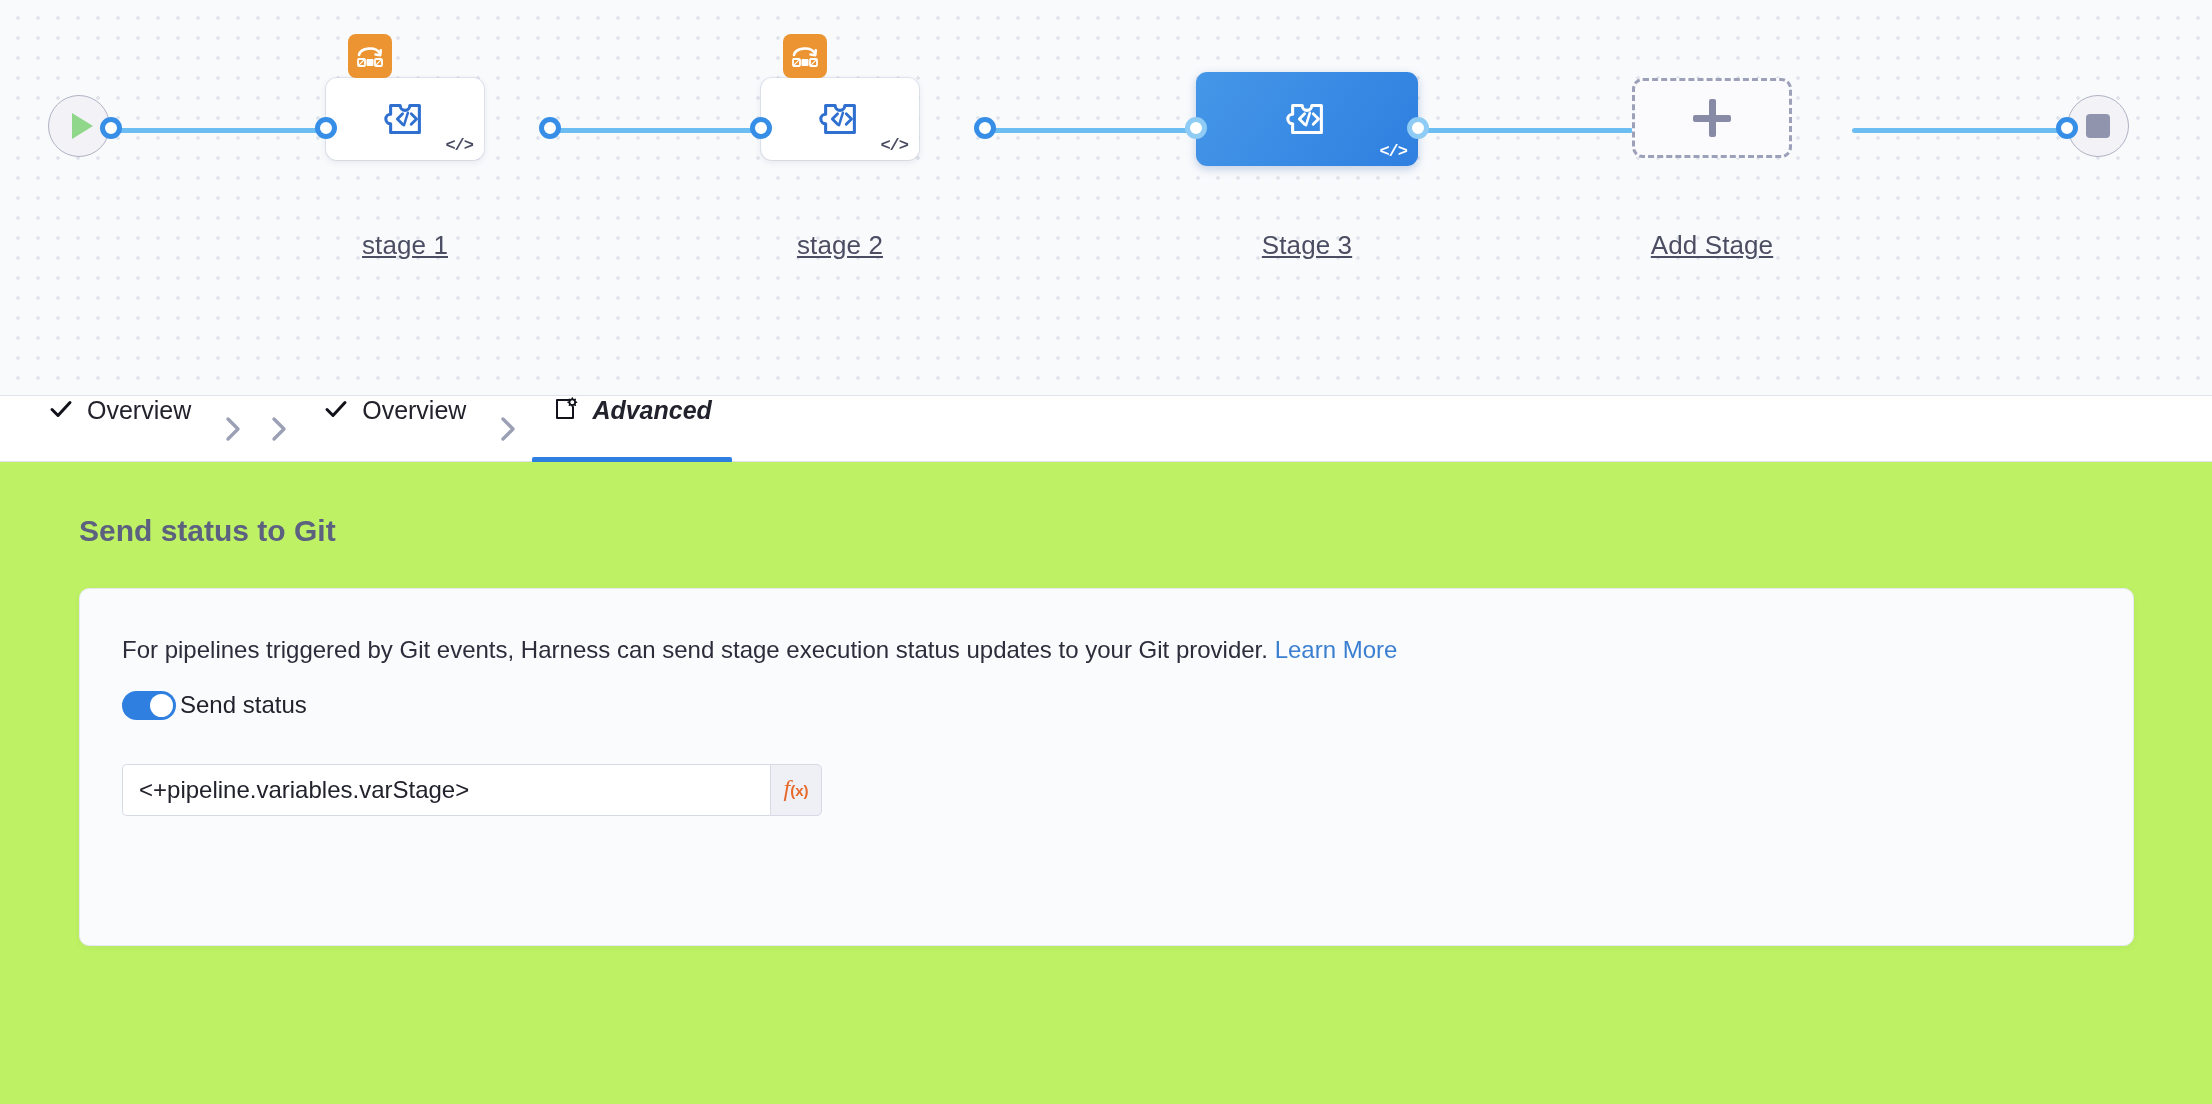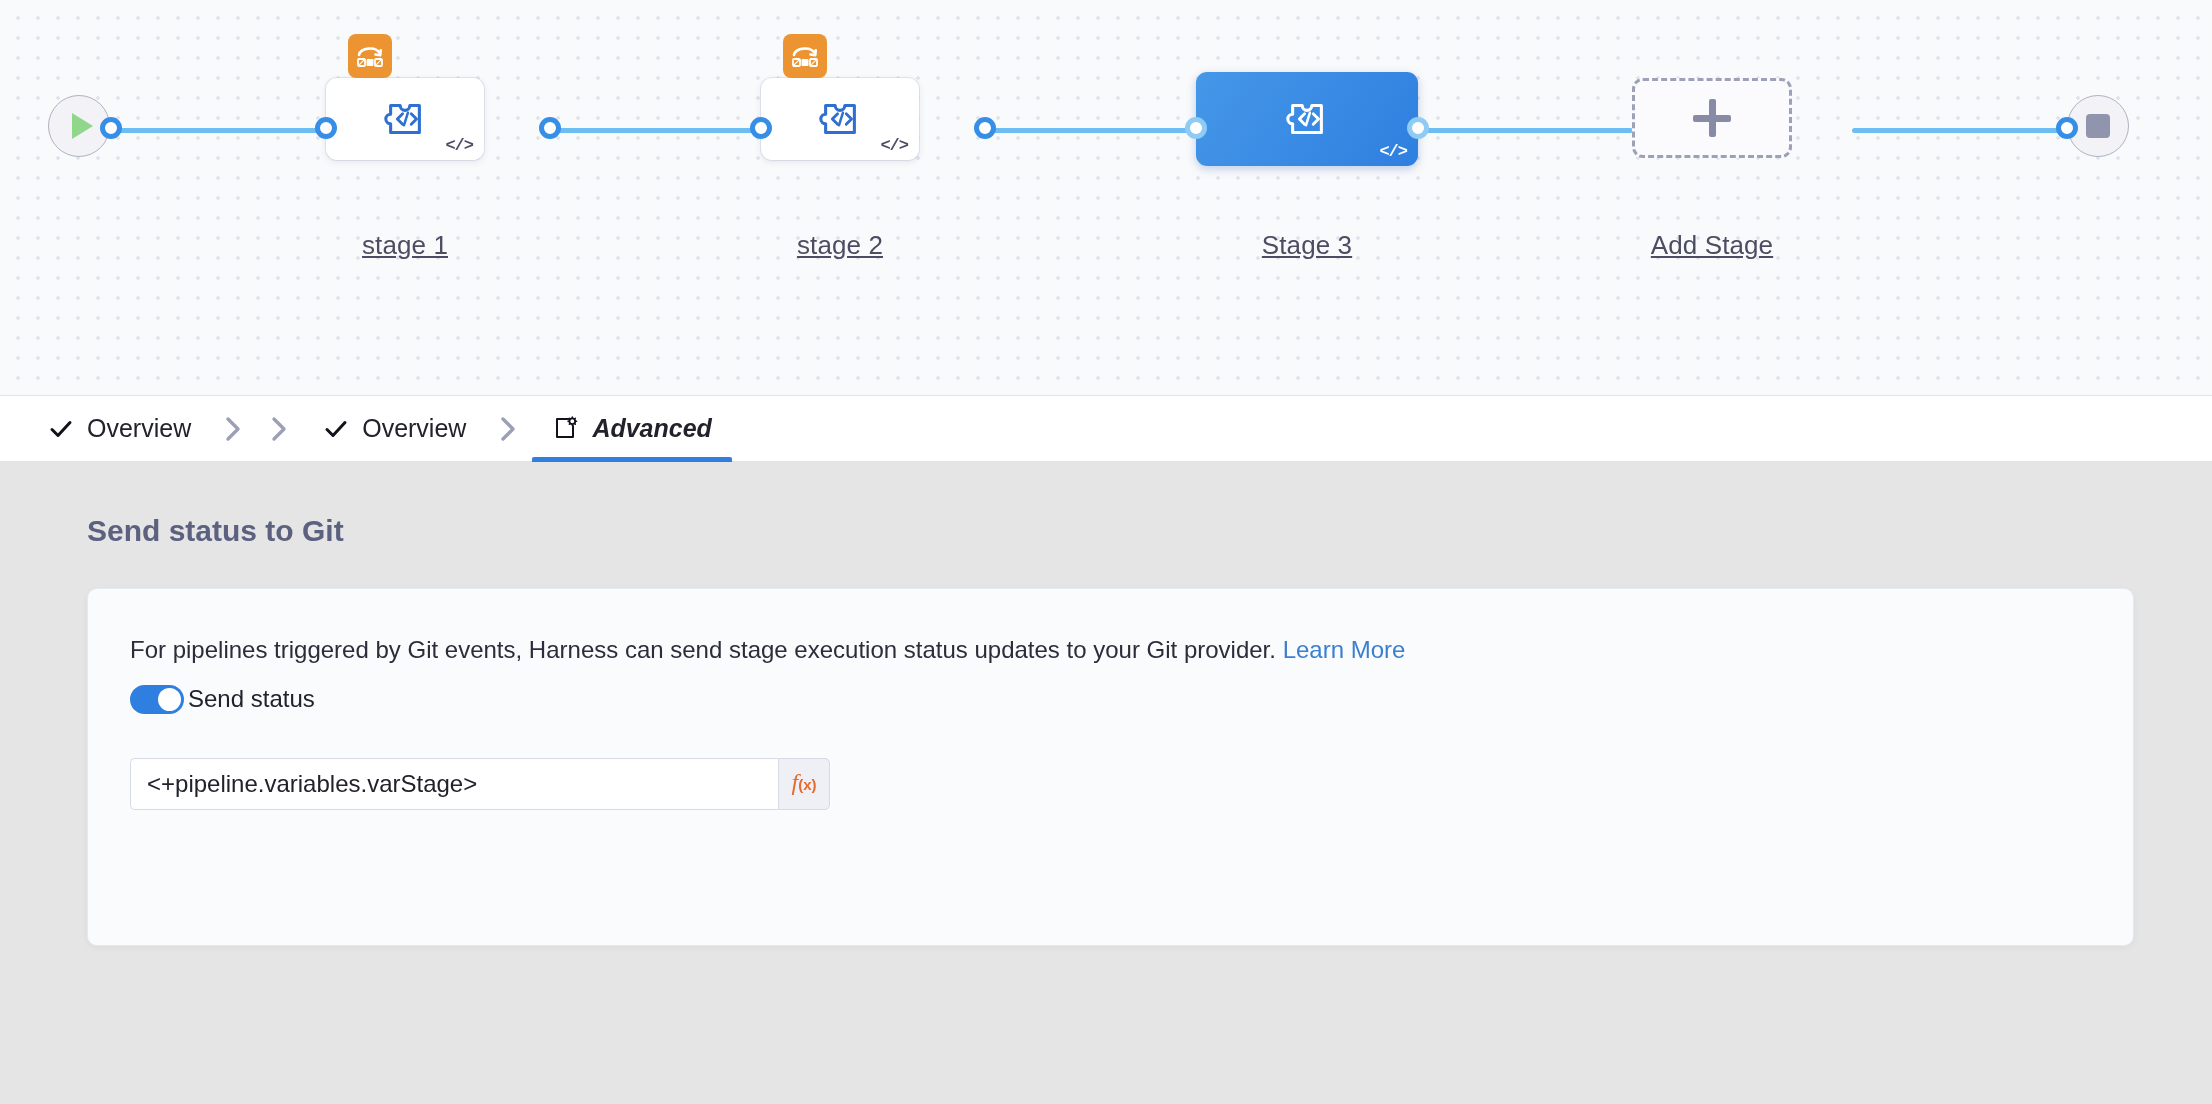--- a/index.html
+++ b/index.html
@@ -177,21 +177,21 @@
     position: relative;
     height: 66px;
     background: #ffffff;
     border-bottom: 1px solid #dfe3ec;
     display: flex;
     align-items: stretch;
     padding-left: 28px;
   }
   .tab {
     display: flex;
-    align-items: center;
+    align-items: flex-start;
     gap: 13px;
     padding: 0 20px;
     font-size: 25px;
     color: #22222c;
     position: relative;
     cursor: pointer;
     white-space: nowrap;
   }
   .tab.active { font-weight: bold; font-style: italic; }
   .tab.active::after {
@@ -207,22 +207,22 @@
   .tab-sep {
     display: flex;
     align-items: center;
     padding: 0 12px;
     color: #9ba0b5;
   }
   .tab-sep svg { display:block; }
 
   
   .content {
-    background: #e5e5e5;
-    padding: 52px 0 0 9px;
+    background: #bef264;
+    padding: 52px 0 0 1px;
     height: 642px;
   }
   .section-title {
     margin: 0 0 40px 78px;
     font-size: 30px;
     font-weight: bold;
     color: #5c6180;
   }
   .card {
     margin: 0 78px;
@@ -230,21 +230,21 @@
     border: 1px solid #e6e9f1;
     border-radius: 10px;
     box-shadow: 0 2px 6px rgba(60,70,100,0.055);
     padding: 44px 42px 48px 42px;
     min-height: 358px;
   }
   .card-desc {
     font-size: 24px;
     color: #2b2d3a;
     line-height: 1.4;
-    margin-bottom: 18px;
+    margin-bottom: 24px;
   }
   .learn-more {
     color: #3b7fd1;
     text-decoration: none;
     cursor: pointer;
   }
 
   .toggle-row {
     display: flex;
     align-items: center;

